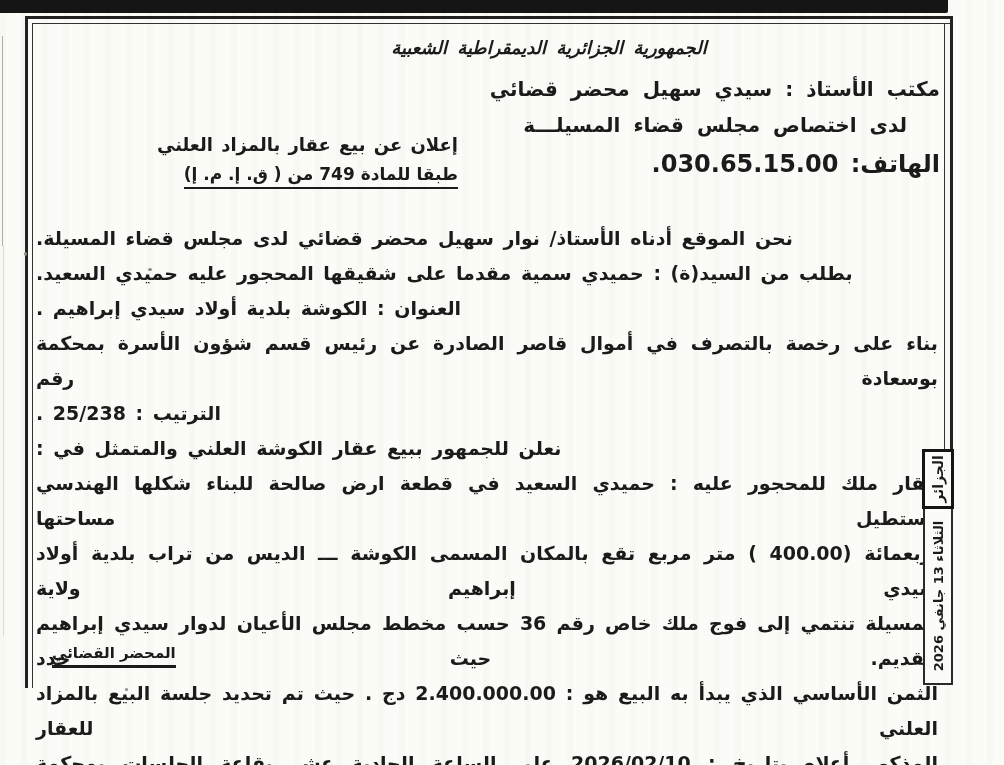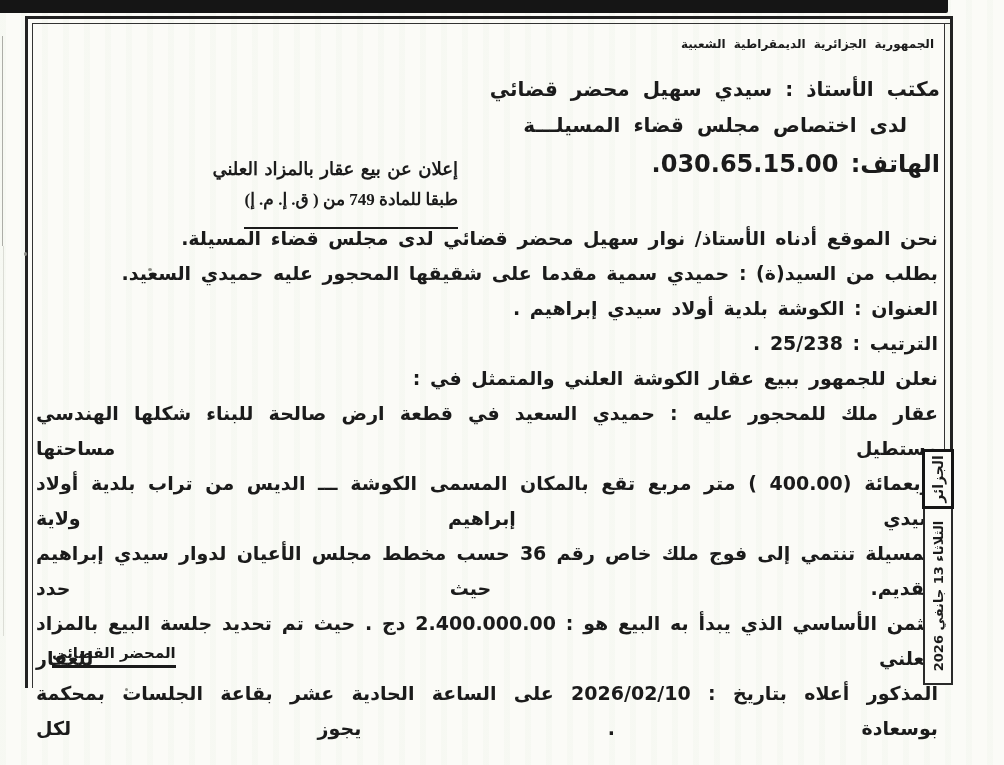--- a/index.html
+++ b/index.html
@@ -23,33 +23,33 @@
 
   
   .frame-outer{position:absolute;left:25px;top:16px;width:928px;height:672px;
     border-top:3px solid #222;border-left:3px solid #222;box-sizing:border-box;}
   .frame-inner{position:absolute;left:4px;top:4px;right:0;bottom:0;
     border-top:1px solid #333;border-left:1px solid #333;}
   .right-rule-outer{position:absolute;left:950px;top:16px;width:3px;height:436px;background:#222;}
   .right-rule-inner{position:absolute;left:944px;top:24px;width:1px;height:428px;background:#333;}
 
   .txt{position:absolute;font-weight:bold;white-space:nowrap;}
-  .republic{left:40px;right:70px;top:37px;padding-left:124px;font-size:12px;letter-spacing:.5px;word-spacing:4px;}
+  .republic{left:40px;right:70px;top:37px;text-align:center;padding-left:124px;font-size:18px;letter-spacing:.5px;word-spacing:4px;font-style:italic;}
   .office-1{top:77px;right:64px;font-size:20px;letter-spacing:.6px;word-spacing:6px;}
   .office-2{top:113px;right:97px;font-size:20px;letter-spacing:.6px;word-spacing:6px;}
   .phone{top:150px;right:64px;font-size:24px;letter-spacing:.6px;word-spacing:4px;}
 
-  .announce{position:absolute;left:198px;top:158px;width:260px;text-align:right;font-weight:bold;font-family:Liberation Serif, serif;}
+  .announce{position:absolute;left:198px;top:134px;width:260px;text-align:left;font-weight:bold;}
   .announce-title{font-size:18px;letter-spacing:.3px;word-spacing:2px;white-space:nowrap;}
   .announce-sub{display:inline-block;margin-top:9px;font-size:17px;white-space:nowrap;
-    border-bottom:2px solid #1b1b1b;padding-bottom:17px;letter-spacing:.3px;}
+    border-bottom:2px solid #1b1b1b;padding-bottom:3px;letter-spacing:.3px;}
 
   .body-text{position:absolute;left:36px;right:66px;top:221px;font-weight:bold;
     font-size:19px;line-height:35px;letter-spacing:.2px;word-spacing:3px;}
-  .body-text .line{text-align:right;white-space:nowrap;}
+  .body-text .line{text-align:left;white-space:nowrap;}
   .body-text .line.justify{white-space:normal;text-align:justify;text-align-last:justify;}
 
   .signature{left:52px;top:644px;font-size:15px;border-bottom:3px solid #1b1b1b;padding-bottom:3px;letter-spacing:.4px;}
 
   .masthead-box{position:absolute;left:922px;top:449px;width:32px;height:60px;
     border:3px solid #151515;box-sizing:border-box;background:#fbfbf7;}
   .date-box{position:absolute;left:923px;top:509px;width:30px;height:176px;
     border-left:2px solid #2a2a2a;border-right:2px solid #2a2a2a;border-bottom:2px solid #2a2a2a;
     box-sizing:border-box;background:#fbfbf7;}
   .rot{position:absolute;top:50%;left:50%;transform:translate(-50%,-50%) rotate(-90deg);
@@ -85,20 +85,21 @@
 
   <div class="announce">
     <div class="announce-title">إعلان عن بيع عقار بالمزاد العلني</div>
     <span class="announce-sub">طبقا للمادة 749 من ( ق. إ. م. إ)</span>
   </div>
 
   <div class="body-text">
       <div class="line">نحن الموقع أدناه الأستاذ/ نوار سهيل محضر قضائي لدى مجلس قضاء المسيلة.</div>
       <div class="line">بطلب من السيد(ة) : حميدي سمية مقدما على شقيقها المحجور عليه حميدي السعيد.</div>
       <div class="line">العنوان : الكوشة بلدية أولاد سيدي إبراهيم .</div>
+      <div class="line justify">بناء على رخصة بالتصرف في أموال قاصر الصادرة عن رئيس قسم شؤون الأسرة بمحكمة بوسعادة رقم</div>
       <div class="line">الترتيب : 25/238 .</div>
       <div class="line">نعلن للجمهور ببيع عقار الكوشة العلني والمتمثل في :</div>
       <div class="line justify">عقار ملك للمحجور عليه : حميدي السعيد في قطعة ارض صالحة للبناء شكلها الهندسي مستطيل مساحتها</div>
       <div class="line justify">أربعمائة (400.00 ) متر مربع تقع بالمكان المسمى الكوشة ـــ الديس من تراب بلدية أولاد سيدي إبراهيم ولاية</div>
       <div class="line justify">المسيلة تنتمي إلى فوج ملك خاص رقم 36 حسب مخطط مجلس الأعيان لدوار سيدي إبراهيم القديم. حيث حدد</div>
       <div class="line justify">الثمن الأساسي الذي يبدأ به البيع هو : 2.400.000.00 دج . حيث تم تحديد جلسة البيع بالمزاد العلني للعقار</div>
       <div class="line justify">المذكور أعلاه بتاريخ : 2026/02/10 على الساعة الحادية عشر بقاعة الجلسات بمحكمة بوسعادة . يجوز لكل</div>
     </div>
 
   <div class="txt signature">المحضر القضائي</div>

